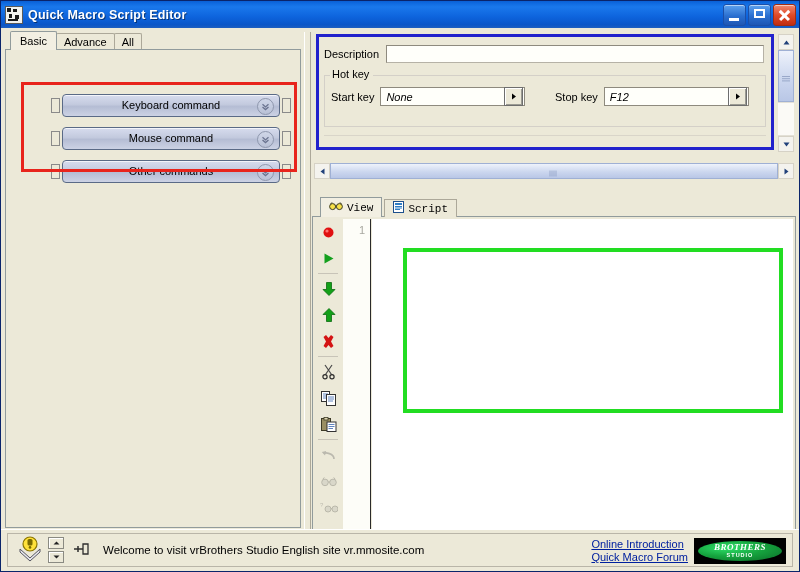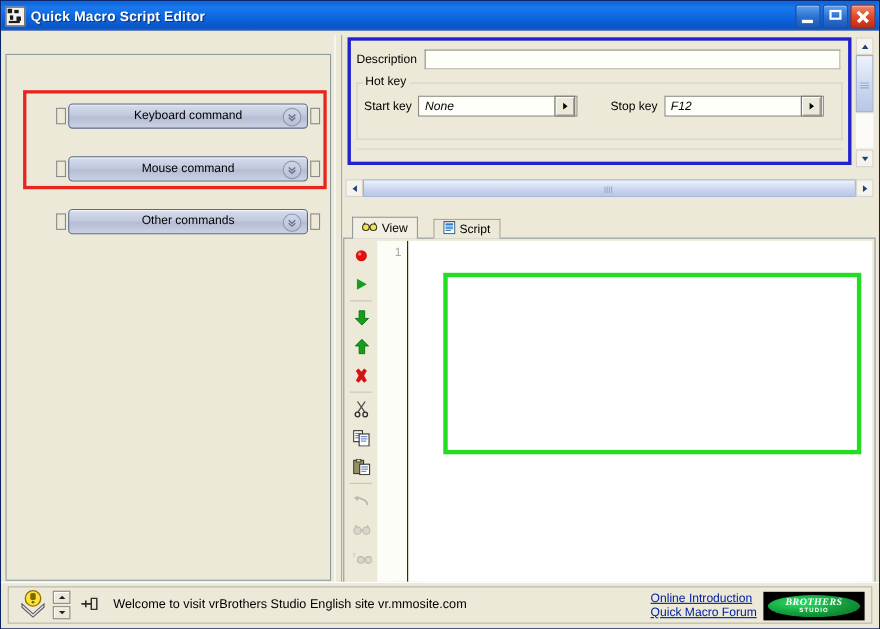--- a/index.html
+++ b/index.html
@@ -48,21 +48,21 @@
        color:#000;border-top-left-radius:2px;border-top-right-radius:2px;}
   .tab.active{height:18px;line-height:18px;background:#f2efe2;border-color:#919b9c;
        font-weight:normal;position:relative;z-index:3;margin-left:-1px;padding:0 9px;}
   .tabbody{position:absolute;left:0;top:17px;width:296px;height:479px;
     border:1px solid #919b9c;background:#ece9d8;box-sizing:border-box;}
 
   .redbox{position:absolute;left:16px;top:50px;width:276px;height:90px;
     border:3px solid #e8241c;box-sizing:border-box;pointer-events:none;z-index:20;}
 
   .cmdlist{position:absolute;left:22px;top:57px;width:264px;}
-  .cmdrow{position:relative;height:32px;margin-bottom:16px;display:flex;align-items:center;padding-left:24px;}
+  .cmdrow{position:relative;height:32px;margin-bottom:1px;display:flex;align-items:center;padding-left:24px;}
   .grip{width:7px;height:13px;flex:0 0 auto;border:1px solid #8a8a8a;background:#ece9d8;margin-right:2px;}
   .cmdbar{position:relative;flex:1;height:21px;border:1px solid #5a6a86;border-radius:4px;
     background:linear-gradient(to bottom,#d7dcee 0%,#c3cade 45%,#b5bdd4 55%,#ccd2e4 100%);
     display:flex;align-items:center;justify-content:center;box-shadow:inset 0 1px 0 rgba(255,255,255,.7);}
   .cmdbar span{font-size:11px;color:#000;}
   .chev{position:absolute;right:5px;top:3px;width:15px;height:15px;border-radius:50%;
     border:1px solid #8e97ad;background:linear-gradient(to bottom,#cfd6e8,#b9c1d6);
     display:flex;align-items:center;justify-content:center;}
   .chev svg{display:block;}
   .grip2{width:7px;height:13px;flex:0 0 auto;border:1px solid #8a8a8a;background:#ece9d8;margin-left:2px;}
@@ -94,22 +94,22 @@
     display:flex;align-items:center;position:relative;font-style:italic;}
   .combo .val{padding-left:5px;font-size:11px;flex:1;}
   .combo .dbtn{width:17px;height:17px;margin-right:1px;border:1px solid #6e6e6e;
     background:#ece9d8;display:flex;align-items:center;justify-content:center;
     box-shadow:inset 1px 1px 0 #fff, inset -1px -1px 0 #9b9b93;}
 
   
   .edwrap{position:absolute;left:311px;top:170px;width:484px;height:350px;}
   .edtabs{position:absolute;left:8px;top:0;height:19px;display:flex;align-items:flex-end;z-index:4;}
   .edtab{height:17px;padding:0 8px;display:flex;align-items:center;gap:4px;font-size:11px;
-    background:#ece9d8;border:1px solid #aca899;border-bottom:none;margin-right:14px;
-    font-family:Liberation Sans, sans-serif;}
+    background:#ece9d8;border:1px solid #aca899;border-bottom:none;margin-right:2px;
+    font-family:Liberation Mono, monospace;}
   .edtab.active{height:19px;background:#f2efe2;border-color:#919b9c;}
   .edbody{position:absolute;left:0;top:18px;width:484px;height:332px;
     border:1px solid #919b9c;background:#ece9d8;box-sizing:border-box;}
 
   .vtoolbar{position:absolute;left:2px;top:2px;width:27px;height:310px;background:#ece9d8;}
   .vt{width:27px;height:26px;display:flex;align-items:center;justify-content:center;}
   .vt-sep{width:20px;height:1px;margin:2px 0 2px 3px;background:#c8c4b8;}
 
   .gutter{position:absolute;left:30px;top:2px;width:28px;height:310px;background:#fdfdf8;
     border-right:1px solid #2a2a2a;box-sizing:border-box;}
@@ -176,20 +176,25 @@
       <div class="wbtn cls">
           <i class="a"></i>
           <i class="b"></i>
         </div>
     </div>
   </div>
 
   <div class="client">
 
     <div class="leftpane">
+      <div class="tabrow">
+        <div class="tab active">Basic</div>
+        <div class="tab">Advance</div>
+        <div class="tab">All</div>
+      </div>
       <div class="tabbody"></div>
 
       <div class="cmdlist">
         <div class="cmdrow">
           <div class="grip"></div>
           <div class="cmdbar">
             <span>Keyboard command</span>
             <span class="chev">
               <svg width="11" height="11" viewBox="0 0 11 11">
                 <path d="M2.5 3.2 L5.5 5.9 L8.5 3.2" fill="none" stroke="#6b7490" stroke-width="1.3"></path>

